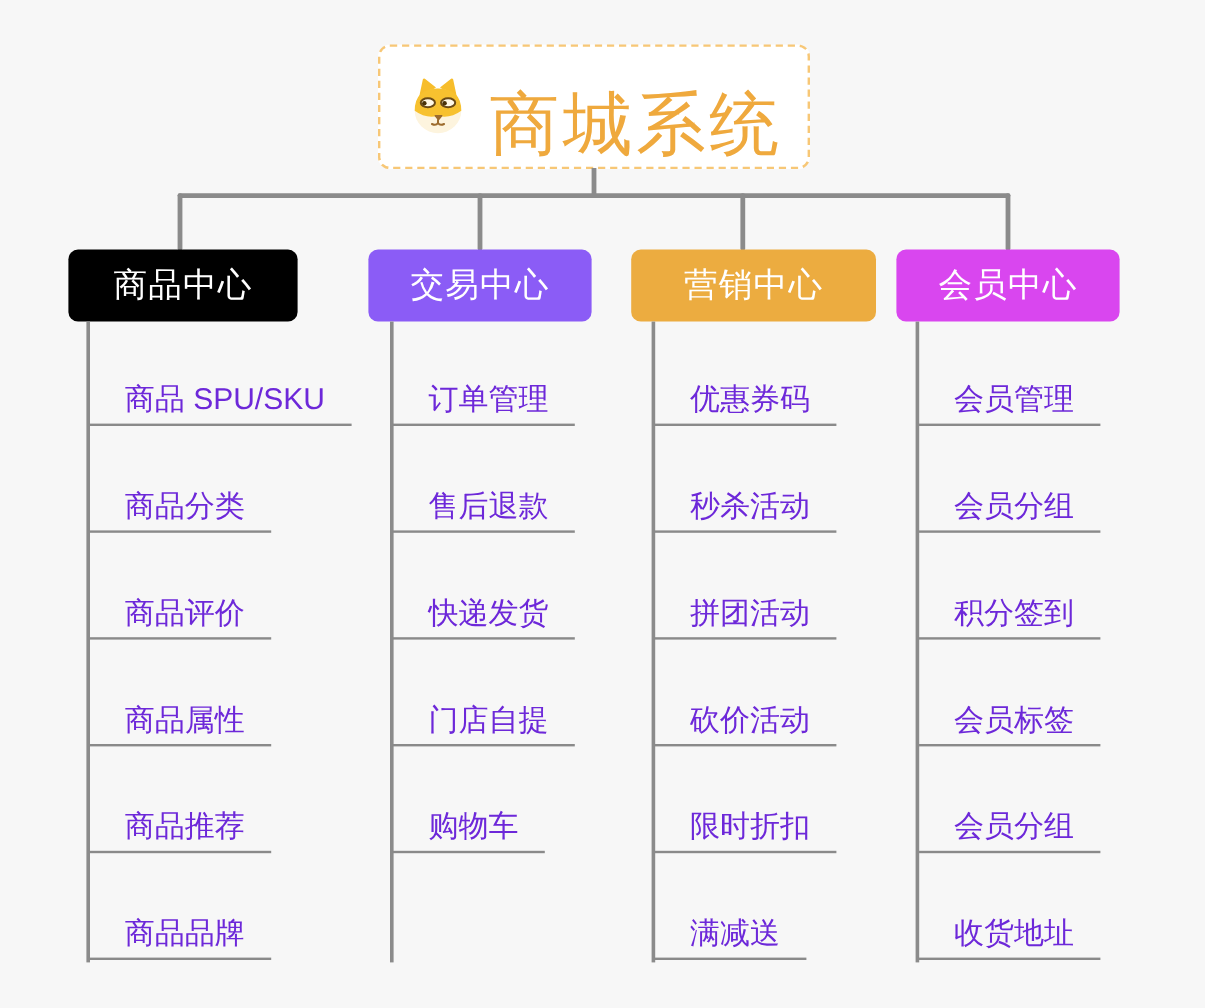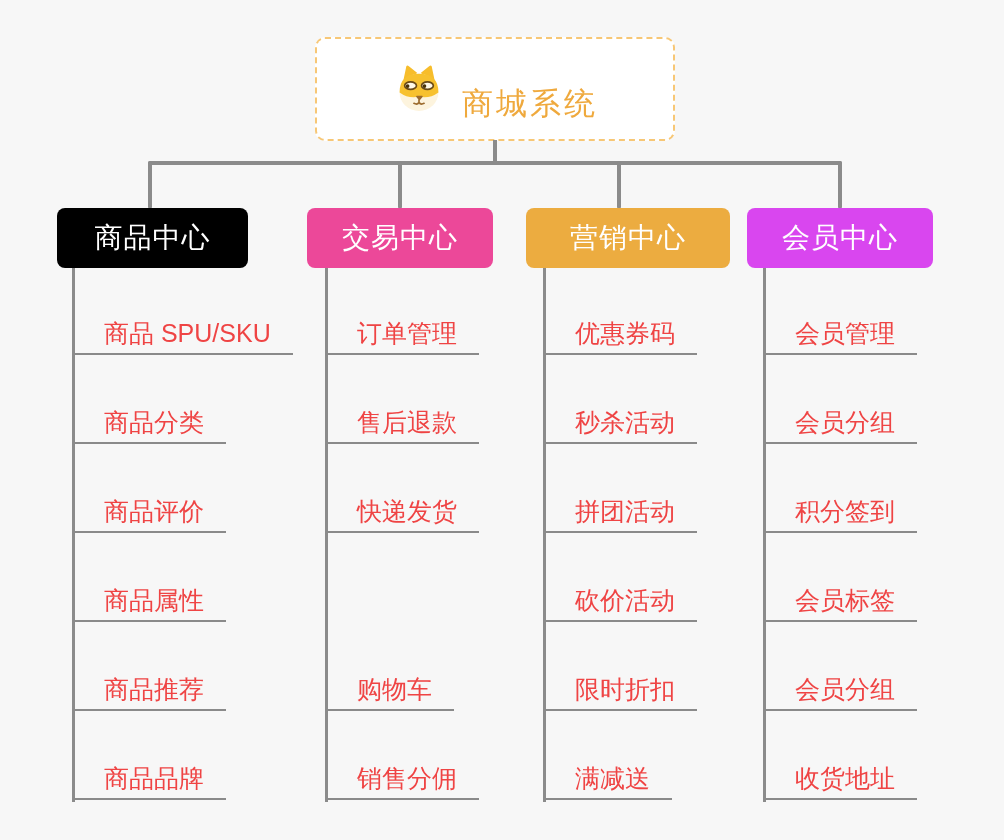--- a/index.html
+++ b/index.html
@@ -16,21 +16,21 @@
   
   .root-node{
     position:absolute;left:315px;top:37px;width:360px;height:104px;
     background:#ffffff;
     border:2px dashed #f7c776;
     border-radius:10px;
     box-sizing:border-box;
     display:flex;align-items:center;justify-content:center;gap:16px;
   }
   .root-title{
-    font-size:31px;letter-spacing:3px;color:#efa93d;font-weight:400;
+    font-size:58px;letter-spacing:3px;color:#efa93d;font-weight:400;
     white-space:nowrap;
     margin-top:29px;
   }
   .root-icon svg{display:block;}
   
   .line{position:absolute;background:#8b8b8b;}
   .stem{left:493px;top:140px;width:4px;height:24px;}
   .bus{left:148px;top:161px;width:694px;height:4px;border-radius:2px;}
   .drop{top:161px;width:4px;height:48px;border-radius:2px;}
   .drop.d0{left:148px;}
@@ -55,21 +55,21 @@
     border-left:3px solid #8b8b8b;
   }
   .column.c0{left:72px;}
   .column.c1{left:325px;text-align:right;}
   .column.c2{left:543px;}
   .column.c3{left:763px;}
   .leaf{
     position:absolute;left:-1px;
     padding:0 22px 4px 30px;
     border-bottom:2px solid #8a8a8a;
-    font-size:25px;line-height:32px;color:#ef4444;
+    font-size:25px;line-height:32px;color:#6d28d9;
     white-space:nowrap;
     background:transparent;
   }
   .leaf.r0{top:49px;}
   .leaf.r1{top:138px;}
   .leaf.r2{top:227px;}
   .leaf.r3{top:316px;}
   .leaf.r4{top:405px;}
   .leaf.r5{top:494px;}
 </style>
@@ -99,21 +99,21 @@
   <div class="line stem"></div>
   <div class="line bus"></div>
   <div class="line drop d0"></div>
   <div class="line drop d1"></div>
   <div class="line drop d2"></div>
   <div class="line drop d3"></div>
 
   <div class="branch-box b0" style="background-color: #000000;">
     <span>商品中心</span>
   </div>
-  <div class="branch-box b1" style="background-color: #ec4899;">
+  <div class="branch-box b1" style="background-color: #8b5cf6;">
     <span>交易中心</span>
   </div>
   <div class="branch-box b2" style="background-color: rgb(236, 172, 64);">
     <span>营销中心</span>
   </div>
   <div class="branch-box b3" style="background-color: #d946ef;">
     <span>会员中心</span>
   </div>
 
   <div class="column c0">
@@ -122,22 +122,22 @@
     <div class="leaf r2">商品评价</div>
     <div class="leaf r4">商品推荐</div>
     <div class="leaf r3">商品属性</div>
     <div class="leaf r5">商品品牌</div>
   </div>
 
   <div class="column c1">
     <div class="leaf r0">订单管理</div>
     <div class="leaf r1">售后退款</div>
     <div class="leaf r2">快递发货</div>
+    <div class="leaf r3">门店自提</div>
     <div class="leaf r4">购物车</div>
-    <div class="leaf r5">销售分佣</div>
   </div>
 
   <div class="column c2">
     <div class="leaf r0">优惠券码</div>
     <div class="leaf r1">秒杀活动</div>
     <div class="leaf r2">拼团活动</div>
     <div class="leaf r3">砍价活动</div>
     <div class="leaf r4">限时折扣</div>
     <div class="leaf r5">满减送</div>
   </div>

